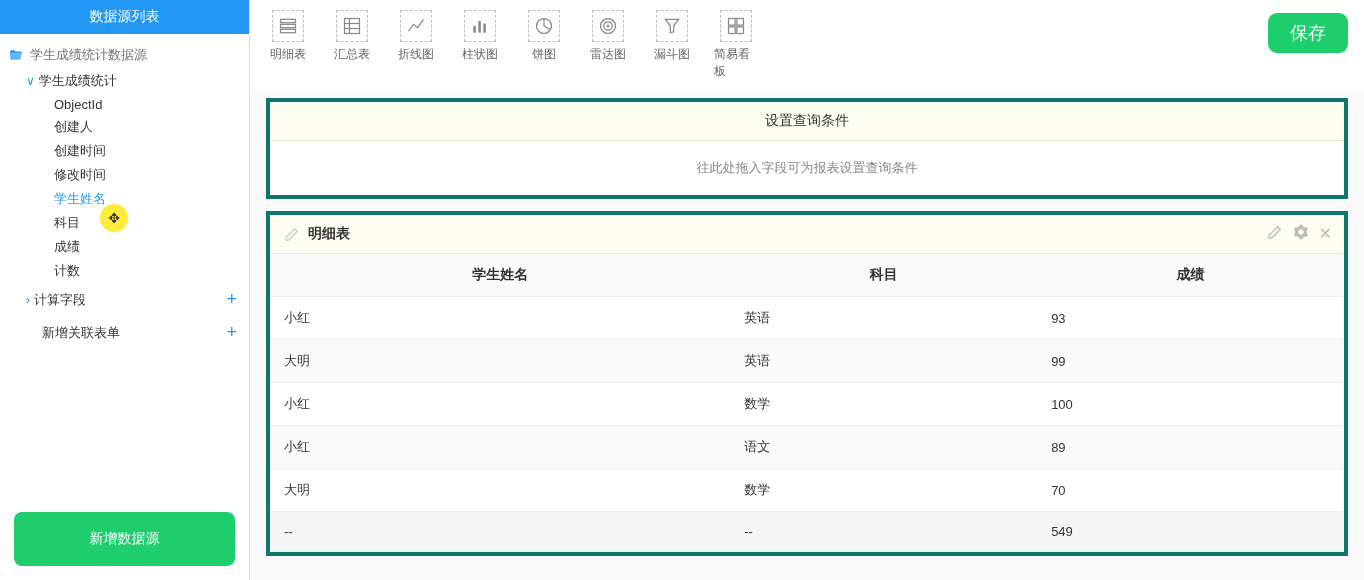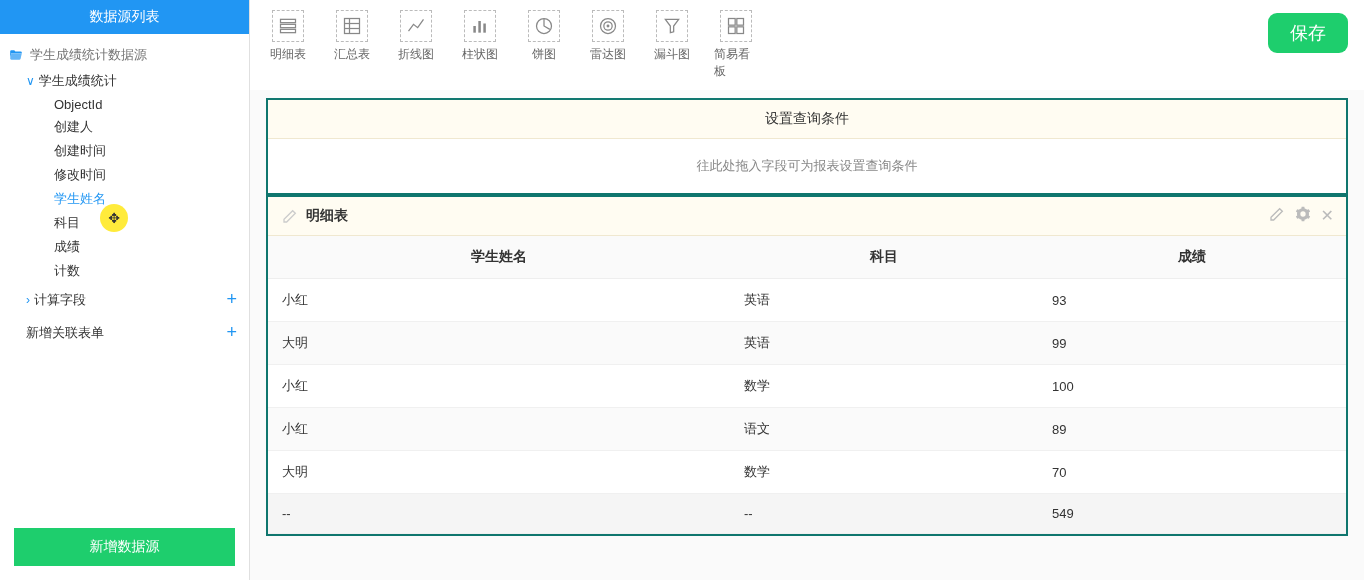--- a/index.html
+++ b/index.html
@@ -13,39 +13,39 @@
 .tree-root { display: flex; align-items: center; padding: 4px 8px; color: #737373; cursor: pointer; }
 .tree-root .folder-icon { width: 16px; height: 14px; margin-right: 6px; }
 .tree-node { display: flex; align-items: center; padding: 4px 8px 4px 26px; cursor: pointer; }
 .tree-node .chevron { color: #2196F3; margin-right: 4px; font-size: 12px; }
 .tree-leaf { padding: 3px 8px 3px 54px; cursor: pointer; color: #333; position: relative; }
 .tree-leaf.active { color: #2196F3; }
 .tree-calc { display: flex; align-items: center; justify-content: space-between; padding: 6px 12px 6px 26px; cursor: pointer; }
 .tree-calc .left { display: flex; align-items: center; }
 .tree-calc .chevron { color: #2196F3; margin-right: 4px; font-size: 12px; }
 .tree-calc .plus { color: #2196F3; font-size: 18px; font-weight: normal; }
-.tree-addform { display: flex; align-items: center; justify-content: space-between; padding: 6px 12px 6px 26px; cursor: pointer; text-align: right; }
+.tree-addform { display: flex; align-items: center; justify-content: space-between; padding: 6px 12px 6px 42px; cursor: pointer; text-align: right; }
 .tree-addform .plus { color: #2196F3; font-size: 18px; }
 .highlight-cursor { position: absolute; width: 28px; height: 28px; background: #FFEB3B; border-radius: 50%; display: flex; align-items: center; justify-content: center; left: 100px; top: 204px; z-index: 10; }
 .move-cursor { font-size: 14px; }
 .sidebar-footer { padding: 14px; }
-.add-ds-btn { width: 100%; background: #1ECE6D; color: #fff; border: none; padding: 10px 0; font-size: 14px; cursor: pointer; border-radius: 0; }
+.add-ds-btn { width: 100%; background: #1ECE6D; color: #fff; border: none; padding: 18px 0; font-size: 14px; cursor: pointer; border-radius: 8px; }
 
 
 .main { flex: 1; display: flex; flex-direction: column; background: #fafafa; }
 .toolbar { display: flex; align-items: flex-start; padding: 10px 16px; background: #fff; }
 .chart-types { display: flex; gap: 20px; }
 .chart-type { display: flex; flex-direction: column; align-items: center; cursor: pointer; width: 44px; }
 .chart-icon-box { width: 32px; height: 32px; border: 1px dashed #bbb; display: flex; align-items: center; justify-content: center; margin-bottom: 4px; color: #888; }
 .chart-label { font-size: 12px; color: #666; }
 .toolbar-spacer { flex: 1; }
 .save-btn { background: #1ECE6D; color: #fff; border: none; padding: 8px 22px; font-size: 18px; cursor: pointer; border-radius: 9px; margin-top: 3px; }
 
 .content { flex: 1; padding: 8px 16px; overflow-y: auto; }
-.panel { border: 2px solid #0f766e; background: #fff; }
+.panel { border: 4px solid #0f766e; background: #fff; margin-bottom: 12px; }
 .panel-header { background: #FFFCF2; border-bottom: 1px solid #f0e8d0; padding: 10px 14px; display: flex; align-items: center; justify-content: center; font-size: 14px; color: #333; position: relative; }
 .panel-header.left-title { justify-content: flex-start; }
 .panel-header .actions { position: absolute; right: 12px; display: flex; gap: 10px; color: #bbb; }
 .panel-header .actions span { cursor: pointer; font-size: 16px; }
 .panel-body { padding: 18px; text-align: center; color: #888; font-size: 13px; }
 
 table { width: 100%; border-collapse: collapse; }
 th { background: #fafafa; padding: 12px 14px; text-align: center; font-weight: bold; border-bottom: 1px solid #eee; font-size: 14px; }
 td { padding: 12px 14px; border-bottom: 1px solid #f0f0f0; font-size: 13px; text-align: left; }
 tbody tr:nth-child(even) { background: #fafafa; }

